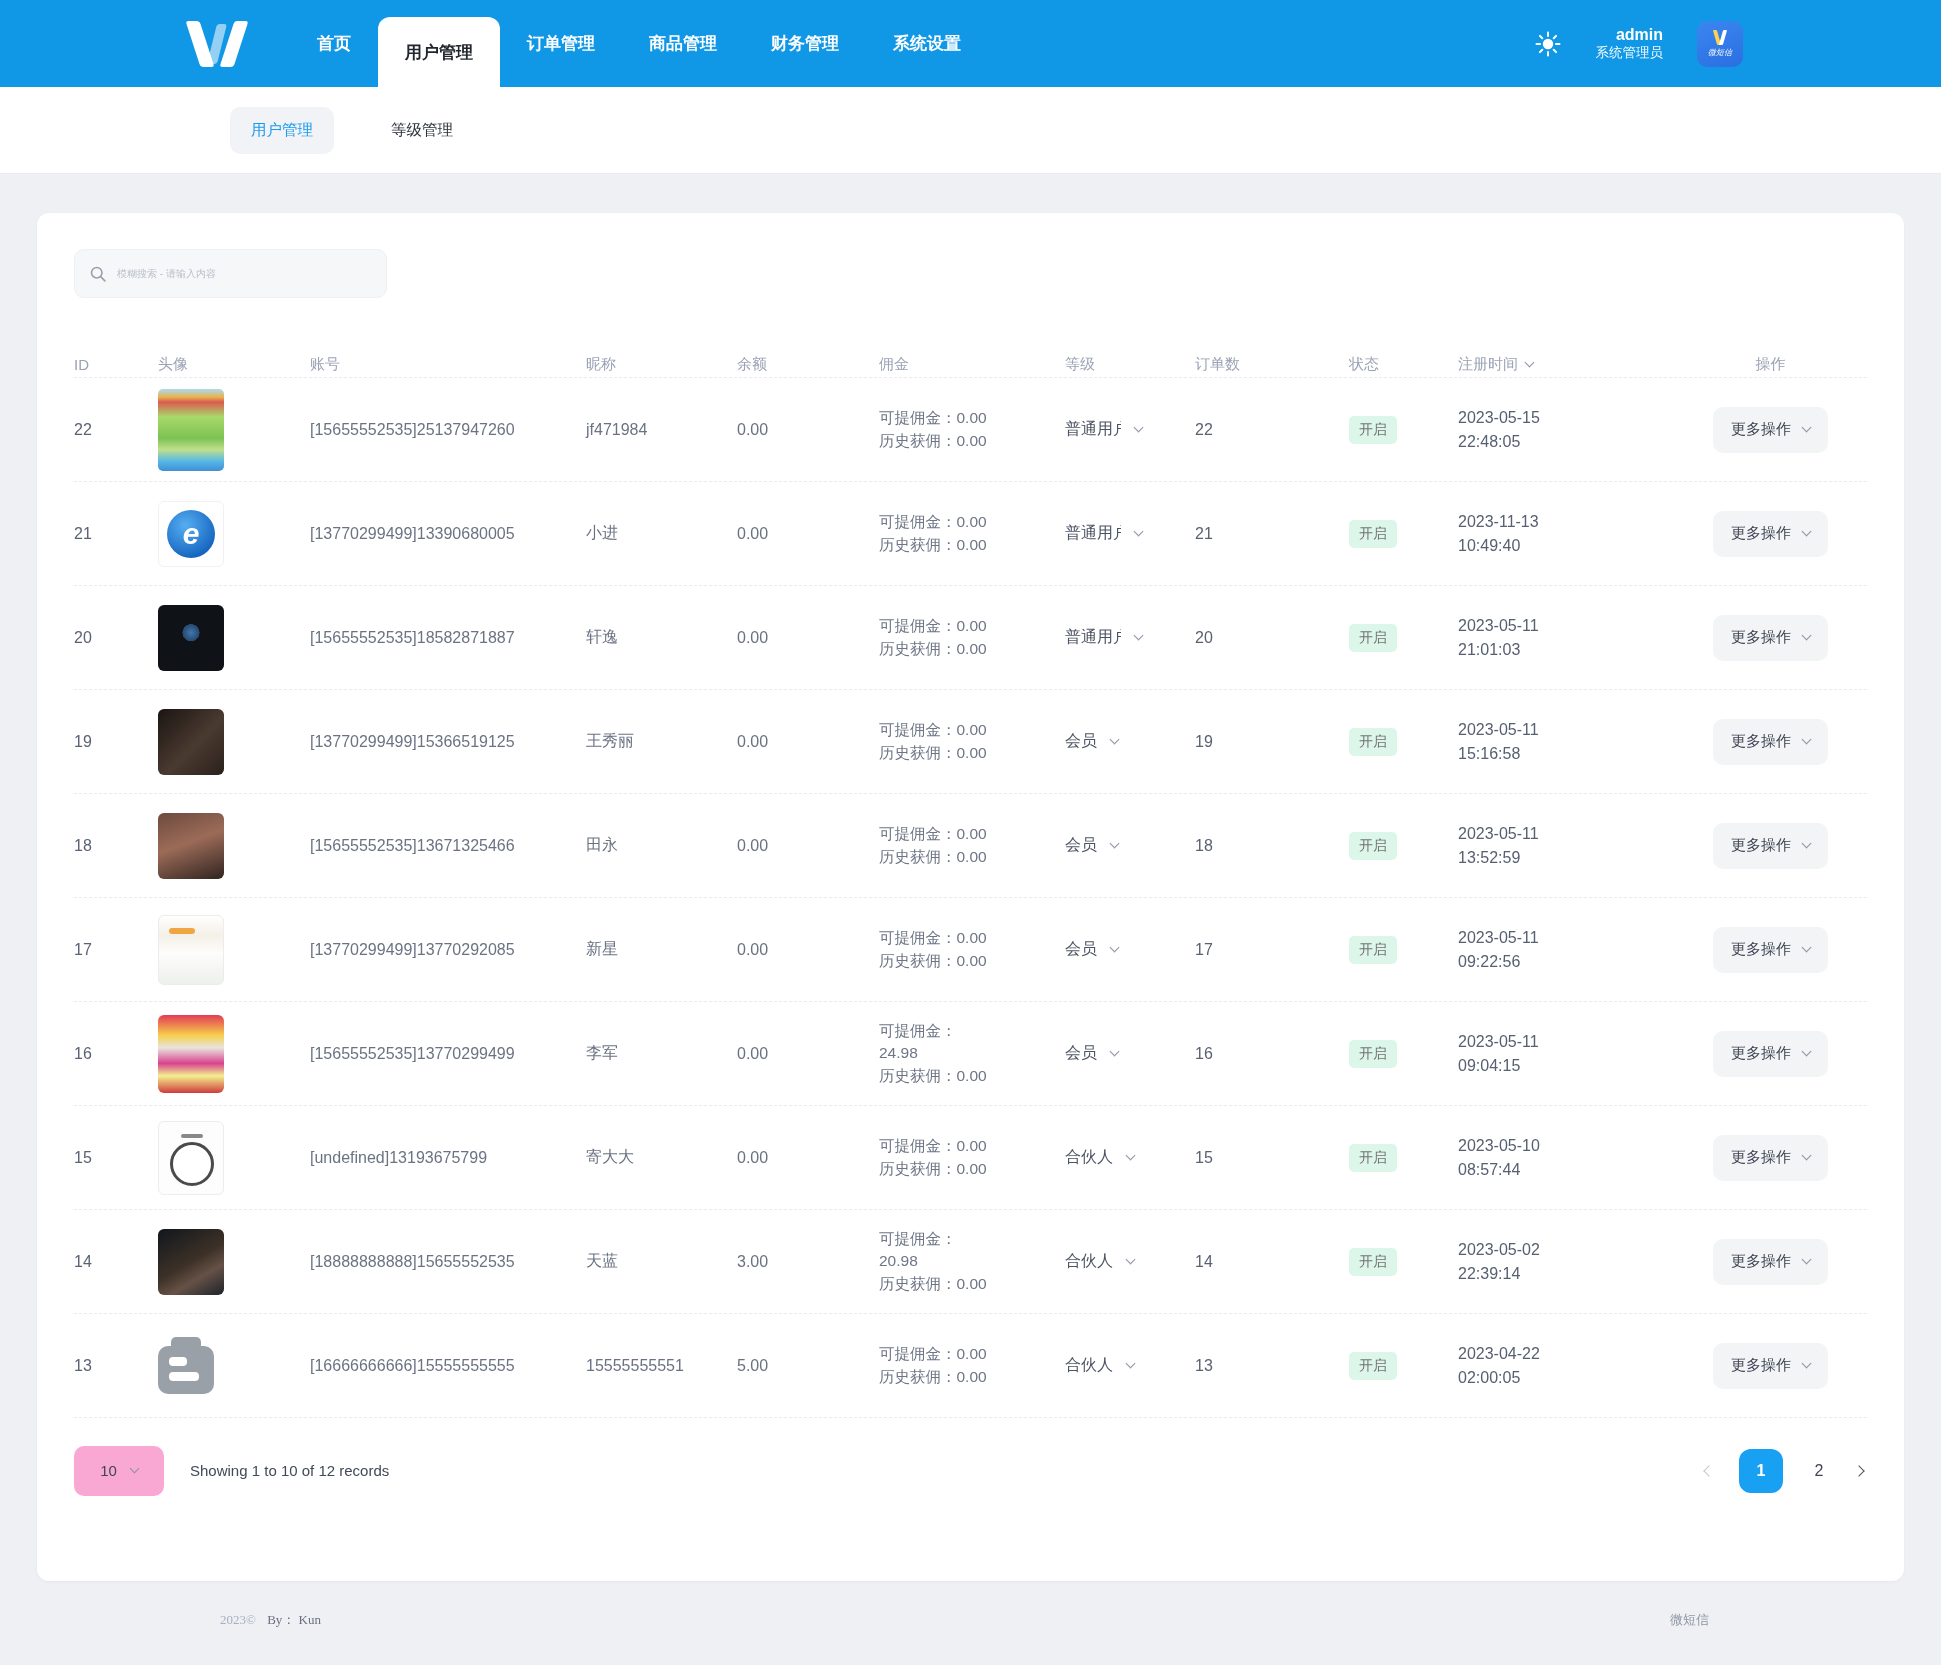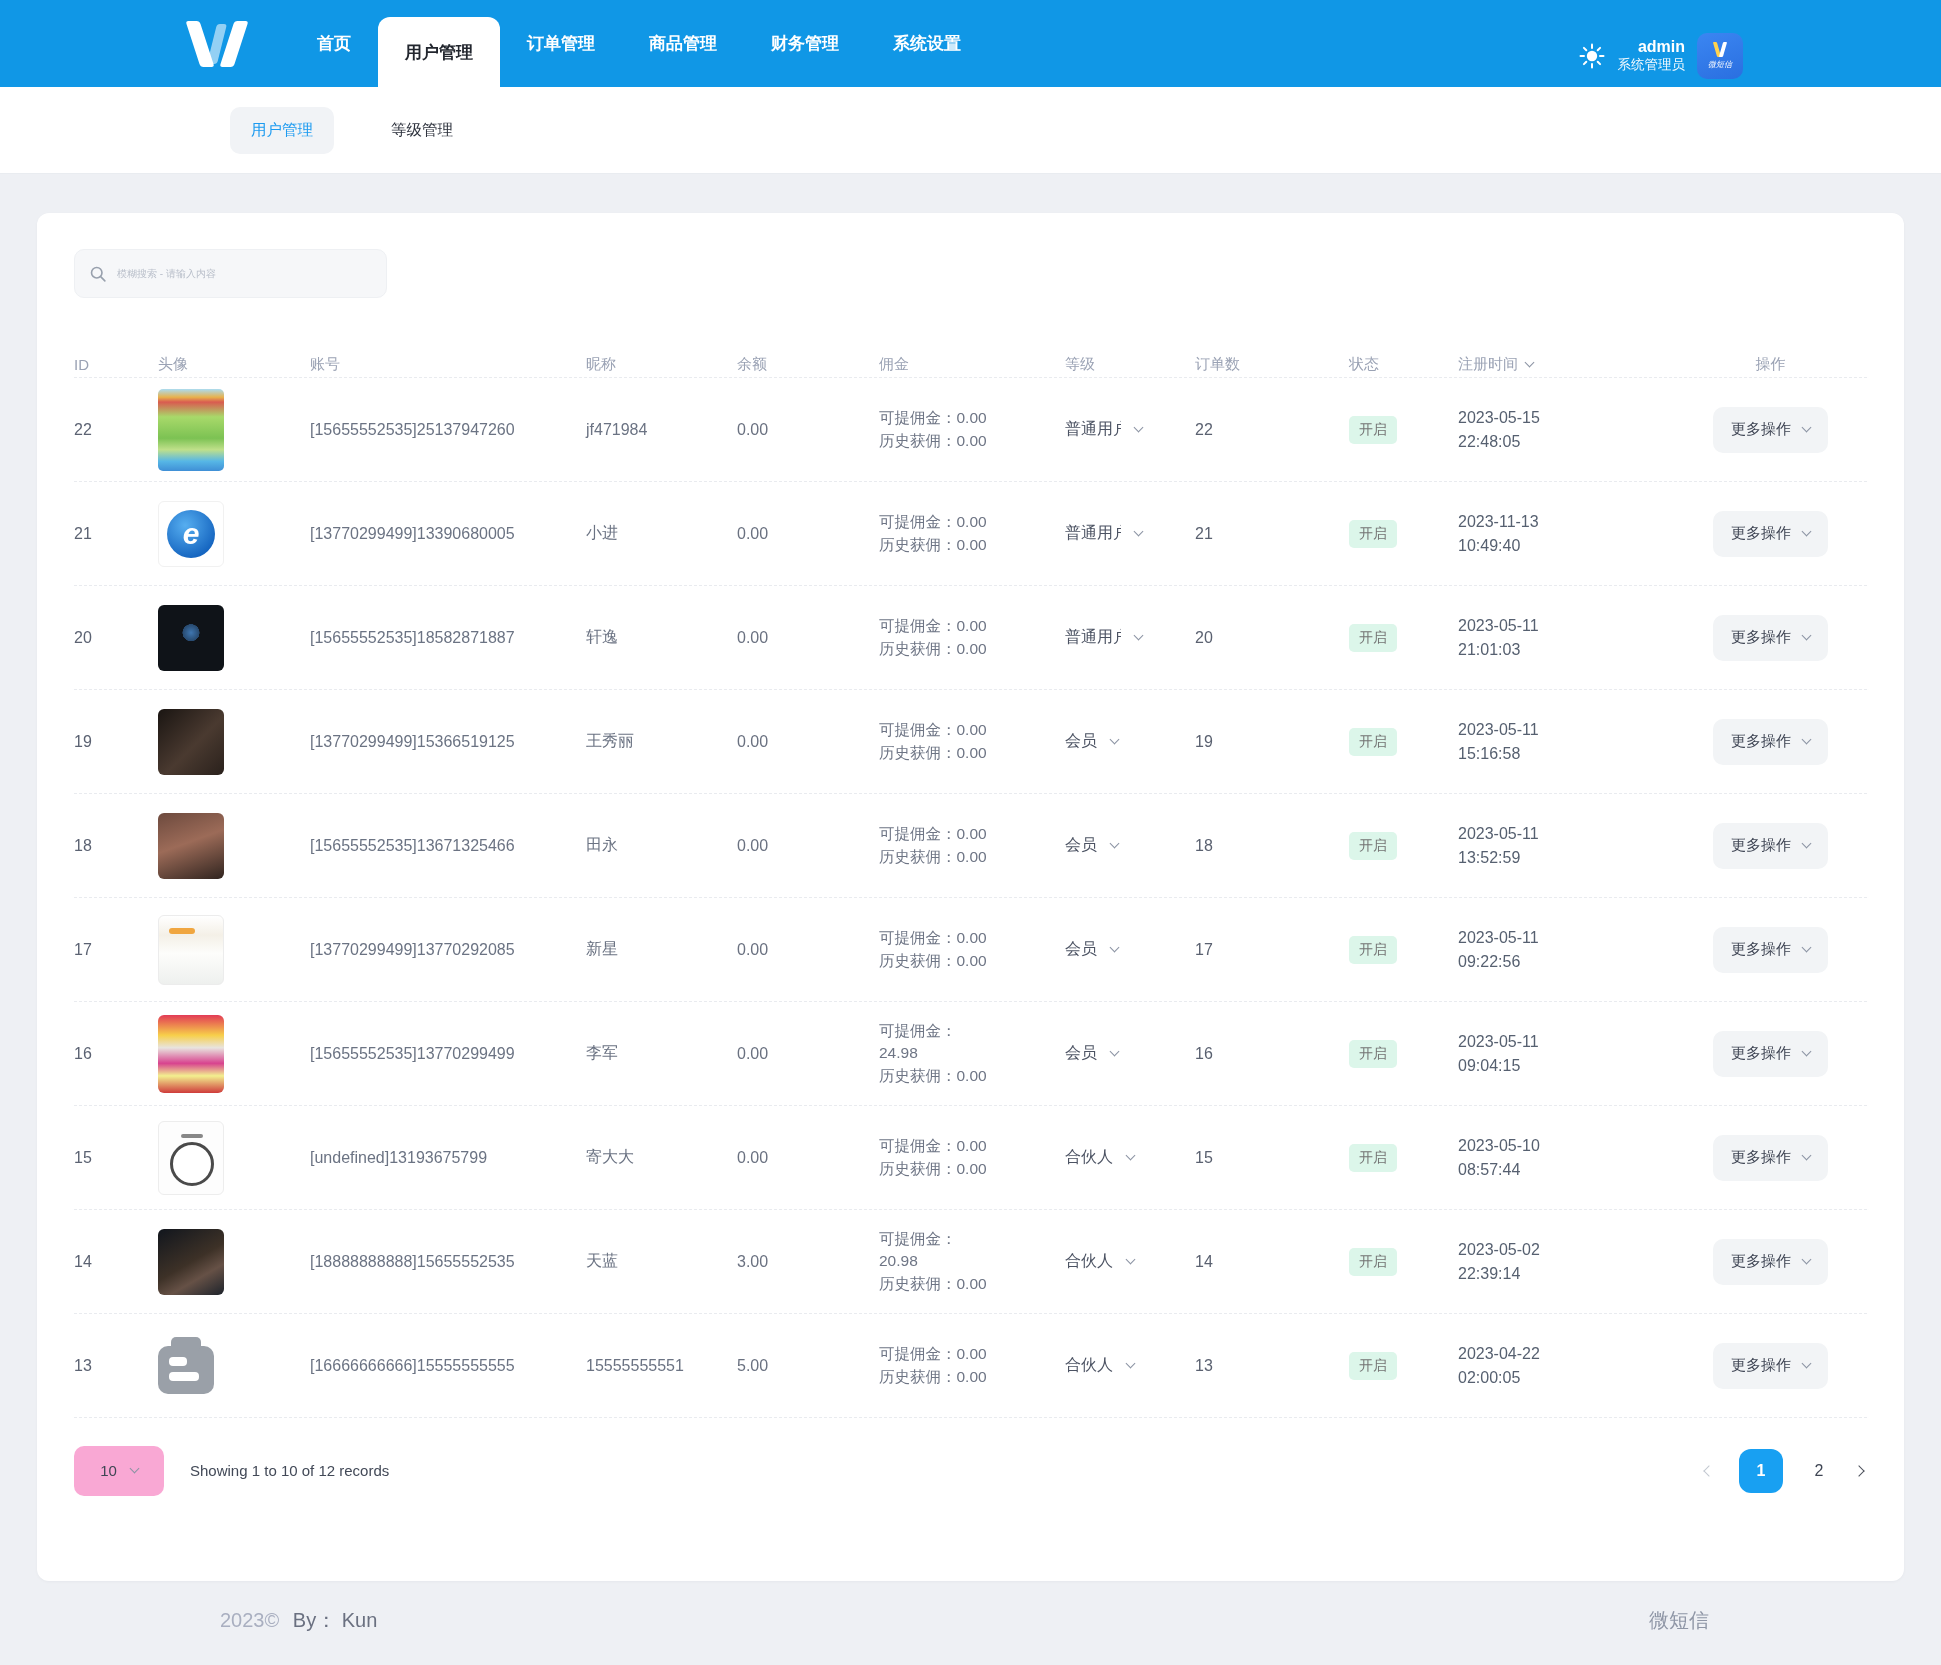--- a/index.html
+++ b/index.html
@@ -10,21 +10,21 @@
   
   .topbar { position:relative; height:87px; background:#1097e6; display:flex; align-items:flex-end; flex-shrink:0; }
   .logo { position:absolute; left:193px; top:20px; display:flex; gap:5px; height:48px; align-items:center; }
   .logo i { display:block; width:14px; height:46px; background:#fff; border-radius:3px; }
   .logo i.l1 { transform:skewX(18deg); }
   .logo i.l2 { transform:skewX(-14deg); opacity:.55; width:10px; height:40px; }
   .logo i.l3 { transform:skewX(-18deg); }
   .mainnav { display:flex; align-items:flex-end; margin-left:290px; height:87px; }
   .nav-item { color:#fff; font-size:17px; font-weight:700; padding:0 27px; height:87px; display:flex; align-items:center; cursor:pointer; }
   .nav-item.active { background:#fff; color:#22262e; height:70px; border-radius:12px 12px 0 0; align-self:flex-end; }
-  .top-right { position:absolute; right:198px; top:12px; height:87px; display:flex; align-items:center; gap:12px; }
+  .top-right { position:absolute; right:198px; top:0; height:87px; display:flex; align-items:center; gap:34px; }
   .sun { width:28px; height:28px; cursor:pointer; }
   .userinfo { text-align:right; color:#fff; line-height:1.25; }
   .userinfo .uname { font-size:16px; font-weight:700; }
   .userinfo .urole { font-size:13.5px; opacity:.95; }
   .user-avatar { width:46px; height:46px; border-radius:10px; background:linear-gradient(160deg,#3b86f2,#2a6fe0); display:flex; flex-direction:column; align-items:center; justify-content:center; cursor:pointer; overflow:hidden; }
   .user-avatar .glyph { display:flex; gap:2px; height:16px; align-items:flex-end; }
   .user-avatar .glyph i { display:block; width:4px; height:15px; border-radius:1px; }
   .user-avatar .glyph i.g1 { background:#ffd24d; transform:skewX(16deg); }
   .user-avatar .glyph i.g2 { background:#fff; transform:skewX(-16deg); }
   .user-avatar .cap { font-size:8px; color:#fff; font-style:italic; margin-top:2px; white-space:nowrap; }
@@ -94,21 +94,21 @@
   .pagesize { width:90px; height:50px; background:#f9a8d4; border-radius:10px; display:flex; align-items:center; justify-content:center; gap:14px; font-size:15px; color:#3f4654; cursor:pointer; }
   .summary { font-size:15px; color:#424957; }
   .pager { margin-left:auto; display:flex; align-items:center; gap:26px; }
   .pg-prev .chev { transform:rotate(135deg); border-color:#c3c8d1; margin:0 0 0 4px; }
   .pg-next .chev { transform:rotate(-45deg); border-color:#4c515c; margin:0 4px 0 0; }
   .pg-num { font-size:16px; color:#3f4654; cursor:pointer; min-width:20px; text-align:center; }
   .pg-num.active { width:44px; height:44px; border-radius:12px; background:#18a0f2; color:#fff; font-weight:700; display:flex; align-items:center; justify-content:center; }
   .pg-arrow { cursor:pointer; display:flex; align-items:center; }
 
   
-  .pagefooter { height:84px; display:flex; align-items:center; justify-content:space-between; padding:0 195px 6px 183px; font-size:20px; }
+  .pagefooter { height:84px; display:flex; align-items:center; justify-content:space-between; padding:0 195px 6px 183px; font-size:13px;font-family:Liberation Serif, serif; }
   .f-left .yr { color:#a9afc0; }
   .f-left .by { color:#6a7080; margin-left:8px; }
   .f-right { color:#8f96a6; }
 </style>
 </head>
 <body>
 
 <div class="page">
 
   <header class="topbar">

